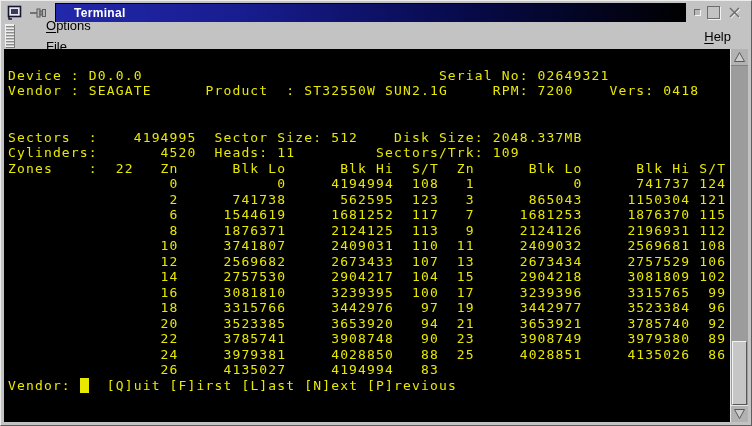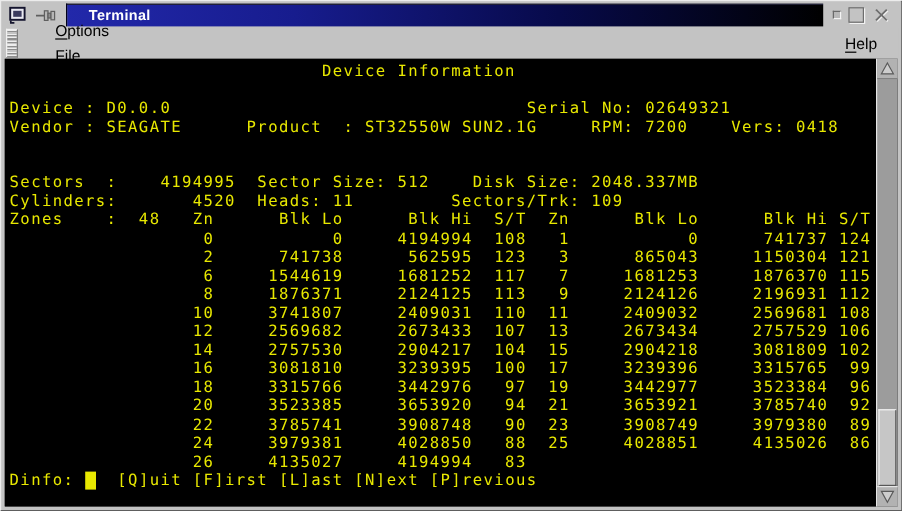--- a/index.html
+++ b/index.html
@@ -97,43 +97,42 @@
         <div class="menu-item"><span class="u">O</span>ptions</div>
         <div class="menu-item"><span class="u">F</span>ile</div>
       </div>
     <div class="menu-right" id="menu-right">
         <div class="menu-item"><span class="u">H</span>elp</div>
       </div>
   </div>
 
   <div class="terminal">
     <div class="screen" id="screen">
-        <div class="trow">                             Device Information</div>
         <div class="trow">&nbsp;</div>
         <div class="trow">Device : D0.0.0                                 Serial No: 02649321</div>
         <div class="trow">Vendor : SEAGATE      Product  : ST32550W SUN2.1G     RPM: 7200    Vers: 0418</div>
         <div class="trow">&nbsp;</div>
         <div class="trow">&nbsp;</div>
         <div class="trow">Sectors  :    4194995  Sector Size: 512    Disk Size: 2048.337MB</div>
         <div class="trow">Cylinders:       4520  Heads: 11         Sectors/Trk: 109</div>
-        <div class="trow">Zones    :  48   Zn      Blk Lo      Blk Hi  S/T  Zn      Blk Lo      Blk Hi S/T</div>
+        <div class="trow">Zones    :  22   Zn      Blk Lo      Blk Hi  S/T  Zn      Blk Lo      Blk Hi S/T</div>
         <div class="trow">                  0           0     4194994  108   1           0      741737 124</div>
         <div class="trow">                  2      741738      562595  123   3      865043     1150304 121</div>
         <div class="trow">                  6     1544619     1681252  117   7     1681253     1876370 115</div>
         <div class="trow">                  8     1876371     2124125  113   9     2124126     2196931 112</div>
         <div class="trow">                 10     3741807     2409031  110  11     2409032     2569681 108</div>
         <div class="trow">                 12     2569682     2673433  107  13     2673434     2757529 106</div>
         <div class="trow">                 14     2757530     2904217  104  15     2904218     3081809 102</div>
         <div class="trow">                 16     3081810     3239395  100  17     3239396     3315765  99</div>
         <div class="trow">                 18     3315766     3442976   97  19     3442977     3523384  96</div>
         <div class="trow">                 20     3523385     3653920   94  21     3653921     3785740  92</div>
         <div class="trow">                 22     3785741     3908748   90  23     3908749     3979380  89</div>
         <div class="trow">                 24     3979381     4028850   88  25     4028851     4135026  86</div>
         <div class="trow">                 26     4135027     4194994   83</div>
-        <div class="trow"><span>Dinfo: </span><span class="cursor">&nbsp;</span><span>  [Q]uit [F]irst [L]ast [N]ext [P]revious</span></div>
+        <div class="trow"><span>Vendor: </span><span class="cursor">&nbsp;</span><span>  [Q]uit [F]irst [L]ast [N]ext [P]revious</span></div>
       </div>
     <div class="scrollbar">
       <div class="sb-btn up">
         <svg width="13" height="12" viewBox="0 0 13 12">
           <polygon points="6.5,1.5 11.5,10.5 1.5,10.5" fill="#cdcdcd" stroke="#5a5a5a" stroke-width="1"></polygon>
         </svg>
       </div>
       <div class="sb-track">
         <div class="sb-thumb"></div>
       </div>

